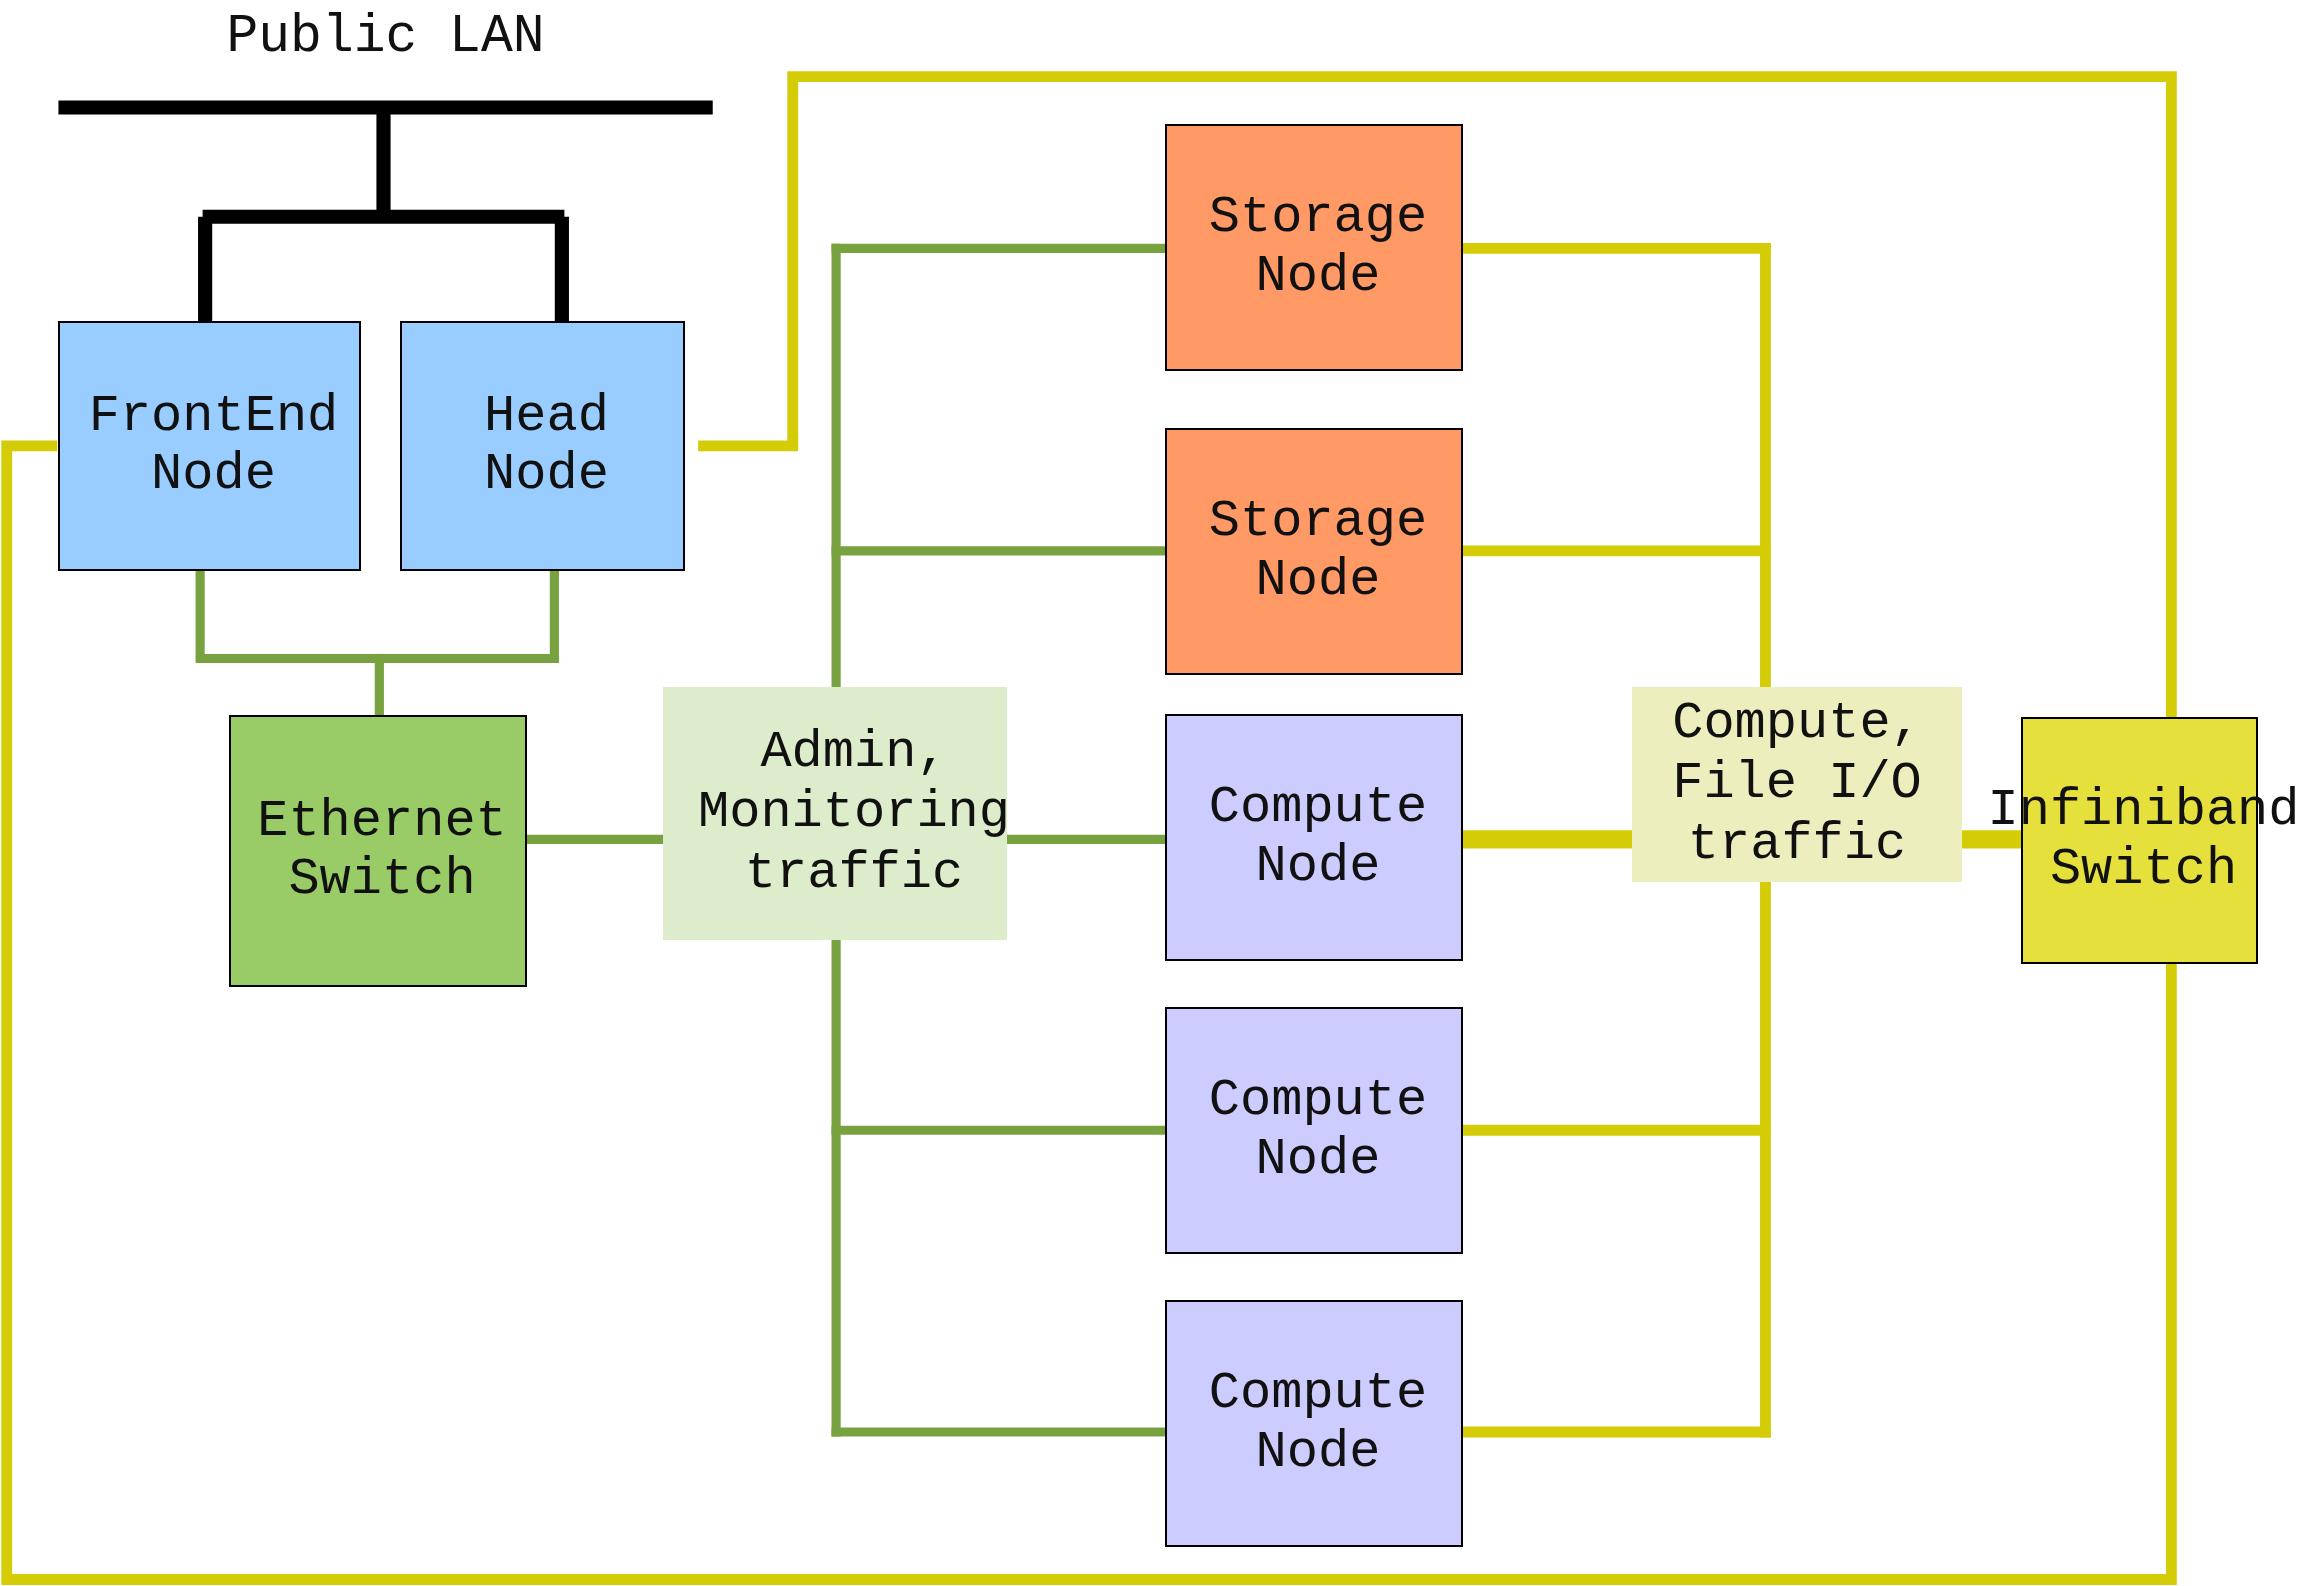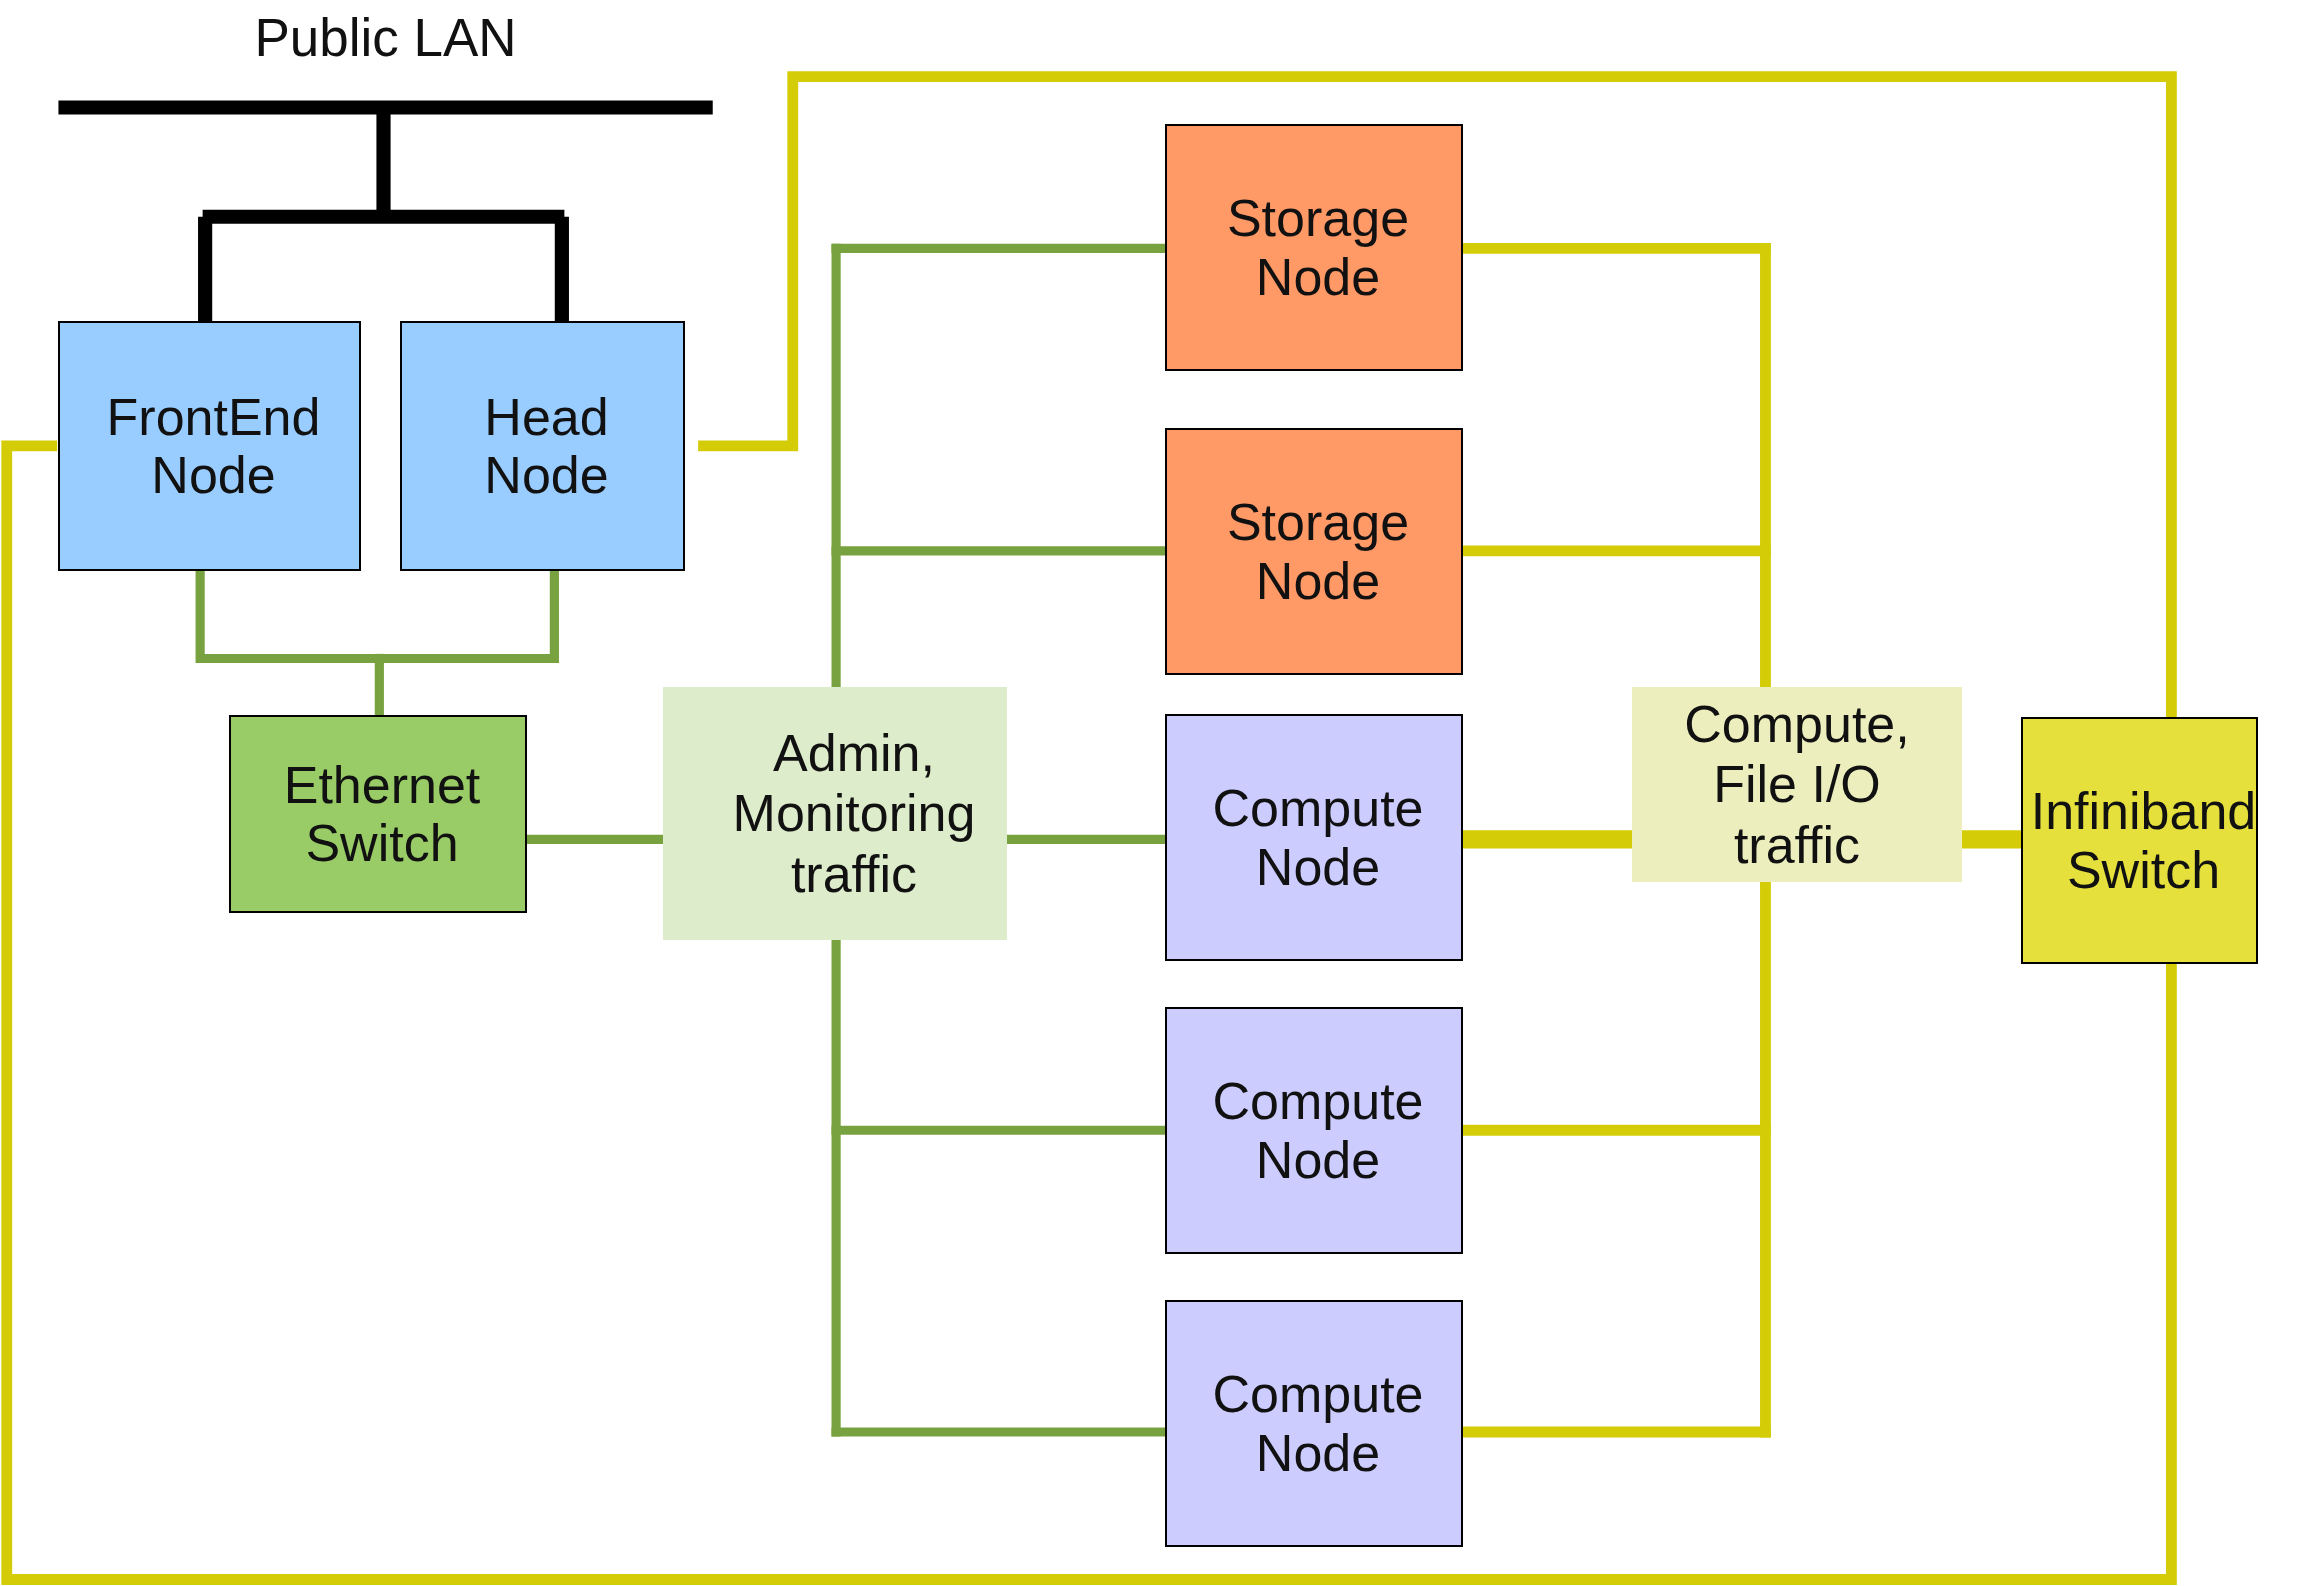--- a/index.html
+++ b/index.html
@@ -10,20 +10,21 @@
   }
   body {
     font-family: "Liberation Sans", sans-serif;
   }
   #diagram-root {
     position: relative;
     width: 2319px;
     height: 1587px;
     background: #ffffff;
     overflow: hidden;
+    font-family: Liberation Mono, monospace;
   }
   #wires {
     position: absolute;
     left: 0;
     top: 0;
     width: 2319px;
     height: 1587px;
   }
   .node-box {
     position: absolute;
@@ -122,21 +123,21 @@
   <div class="traffic-label" style="left:1632px; top:687px; width:330px; height:195px; background:#edeebd; font-size:52px;">Compute,
 File I/O
 traffic</div>
 
   <div class="node-box" style="left:52px; top:321px; width:303px; height:250px; background:#99ccff; font-size:52px;margin-left:6px;">FrontEnd
 Node</div>
 
   <div class="node-box" style="left:400px; top:321px; width:285px; height:250px; background:#99ccff; font-size:52px;">Head
 Node</div>
 
-  <div class="node-box" style="left:229px; top:715px; width:298px; height:198px; background:#99cc66; font-size:52px;">Ethernet
+  <div class="node-box" style="left:229px; top:715px; width:298px; height:272px; background:#99cc66; font-size:52px;">Ethernet
 Switch</div>
 
   <div class="node-box" style="left:1165px; top:124px; width:298px; height:247px; background:#ff9966; font-size:52px;">Storage
 Node</div>
 
   <div class="node-box" style="left:1165px; top:428px; width:298px; height:247px; background:#ff9966; font-size:52px;">Storage
 Node</div>
 
   <div class="node-box" style="left:1165px; top:714px; width:298px; height:247px; background:#ccccff; font-size:52px;">Compute
 Node</div>

